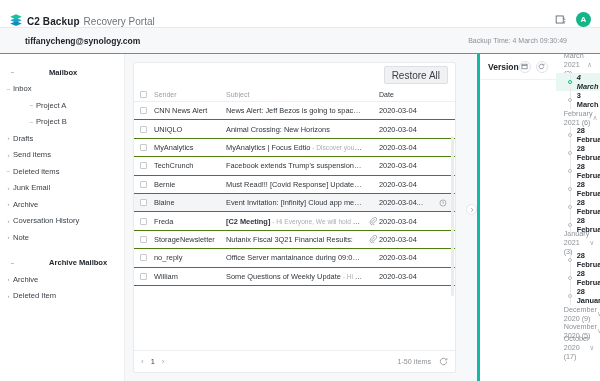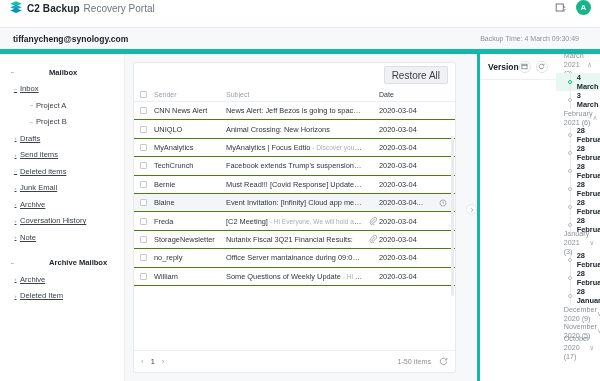--- a/index.html
+++ b/index.html
@@ -10,21 +10,21 @@
     color: #33383d;
     overflow: hidden;
   }
   .app { width: 600px; height: 381px; display: flex; flex-direction: column; background: #f7f8fa; }
 
   
   .topbar {
     height: 28px; flex: 0 0 28px;
     background: #ffffff;
     border-bottom: 1px solid #e8eaed;
-    display: flex; align-items: flex-start;
+    display: flex; align-items: flex-end;
     padding: 0 9px;
   }
   .brand { display: flex; align-items: flex-end; gap: 4px; }
   .logo-glyph { width: 14px; height: 14px; position: relative; display: block; }
   .brand-title { font-size: 10px; font-weight: bold; color: #1b2026; letter-spacing: .1px; line-height: 1; }
   .brand-sub { font-size: 10px; color: #6d757e; line-height: 1; padding-bottom: .5px; }
   .topbar-right { margin-left: auto; display: flex; align-items: center; gap: 9px; }
   .icon-btn-plain { width: 13px; height: 13px; display: flex; align-items: center; justify-content: center; cursor: pointer; color: #5c646d; }
   .avatar {
     width: 15px; height: 15px; border-radius: 50%;
@@ -32,22 +32,22 @@
     font-size: 8px; font-weight: bold;
     display: flex; align-items: center; justify-content: center;
     cursor: pointer;
   }
 
   
   .accountbar {
     height: 26px; flex: 0 0 26px;
     background: #f7f8fa;
     display: flex; align-items: center;
-    padding: 0 13px;
-    border-bottom: 5px solid #14b8a6;
+    padding: 0 25px;
+    border-bottom: 1px solid #14b8a6;
   }
   .account-mail { font-size: 8.5px; font-weight: bold; color: #1b2026; }
   .backup-time { margin-left: auto; font-size: 7px; color: #8b9197; padding-right: 8px; }
 
   
   .body { flex: 1; display: flex; min-height: 0; background: #f7f8fa; }
 
   
   .leftnav {
     width: 125px; flex: 0 0 125px;
@@ -65,21 +65,21 @@
     padding-right: 4px;
     white-space: nowrap;
   }
   .tree-node.root { font-weight: bold; color: #22272c; }
   .tw {
     width: 9px; flex: 0 0 9px;
     display: flex; align-items: center; justify-content: center;
     color: #8b9197; font-size: 6px; line-height: 1;
   }
   .lvl0 { padding-left: 8px; gap: 32px; }
-  .lvl1 { padding-left: 11px; text-decoration: underline; }
+  .lvl1 { padding-left: 4px; }
   .lvl2 { padding-left: 27px; }
   .nav-gap { height: 9px; }
 
   
   .center {
     flex: 1; min-width: 0;
     display: flex; flex-direction: column;
     padding: 8px 10px 8px 8px;
   }
   .center-card {
@@ -127,21 +127,21 @@
     width: 7px; height: 7px;
     border: 1px solid #c6cace;
     border-radius: 1px;
     background: #fff;
     cursor: pointer;
     display: block;
   }
   .c-sender { width: 72px; flex: 0 0 72px; overflow: hidden; white-space: nowrap; text-overflow: ellipsis; padding-right: 4px; }
   .c-subject { flex: 1; min-width: 0; overflow: hidden; white-space: nowrap; text-overflow: ellipsis; padding-right: 4px; }
   .c-subject .sub-main { }
-  .c-subject .sub-bold { font-weight: normal; }
+  .c-subject .sub-bold { font-weight: bold; }
   .c-subject .sub-prev { color: #a9aeb4; font-size: 6.6px; }
   .c-icon { width: 12px; flex: 0 0 12px; display: flex; align-items: center; justify-content: center; color: #8b9197; }
   .c-date { width: 58px; flex: 0 0 58px; text-align: left; color: #2f353b; }
   .c-trail { width: 12px; flex: 0 0 12px; display: flex; align-items: center; justify-content: center; color: #8b9197; }
   .scrollbar-track {
     position: absolute; right: 1px; top: 34px; width: 3px; height: 160px;
     background: #e9ebee; border-radius: 2px; cursor: pointer;
   }
   .list-foot {
     height: 22px; flex: 0 0 22px;
@@ -201,21 +201,21 @@
     cursor: pointer;
   }
   .month-chev { margin-left: auto; color: #a9aeb4; font-size: 7px; line-height: 1; }
   .ver-item {
     display: flex; align-items: center;
     height: 18px;
     padding: 0 8px;
     cursor: pointer;
     position: relative;
   }
-  .ver-item.active { background: #e9f7f2; }
+  .ver-item.active { background: #e9f7f2; font-style: italic; }
   .dot-col { width: 13px; flex: 0 0 13px; display: flex; align-items: center; justify-content: center; position: relative; }
   .rail { position: absolute; left: 14px; top: 0; bottom: 0; width: 1px; background: #e6e8eb; }
   .dot {
     width: 4.5px; height: 4.5px; border-radius: 50%;
     border: 1px solid #b9bec3; background: #fff; position: relative; z-index: 2;
   }
   .ver-item.active .dot { border-color: #13b589; border-width: 1.3px; }
   .ver-date { font-size: 7.4px; font-weight: bold; color: #22272c; }
   .ver-time { font-size: 6.8px; color: #a9aeb4; margin-left: 4px; }
 </style>

